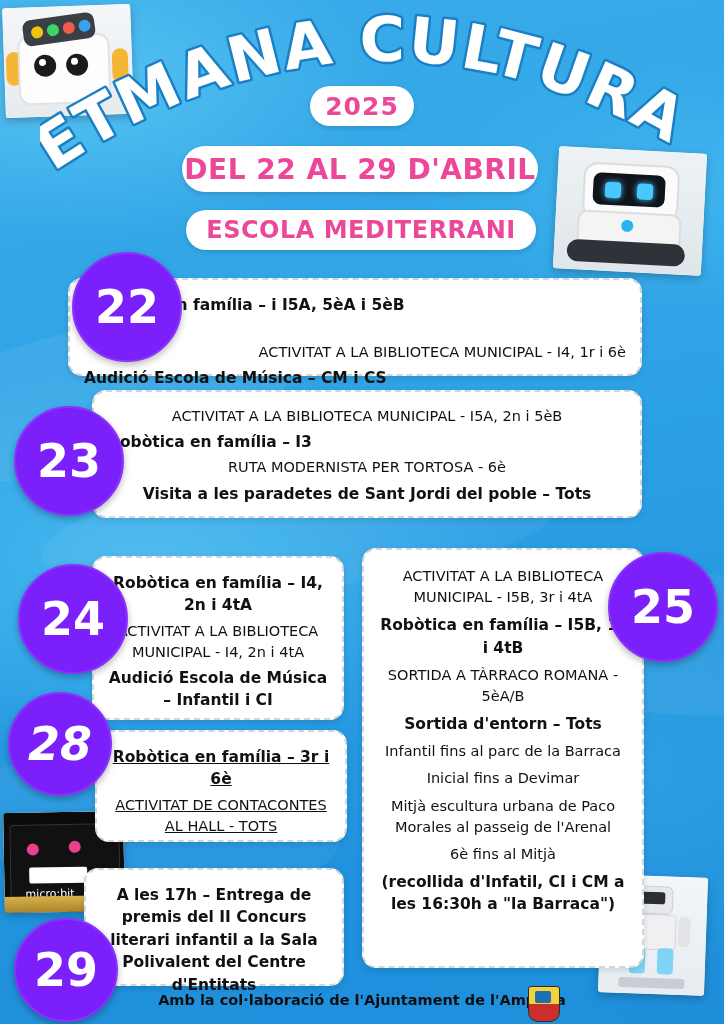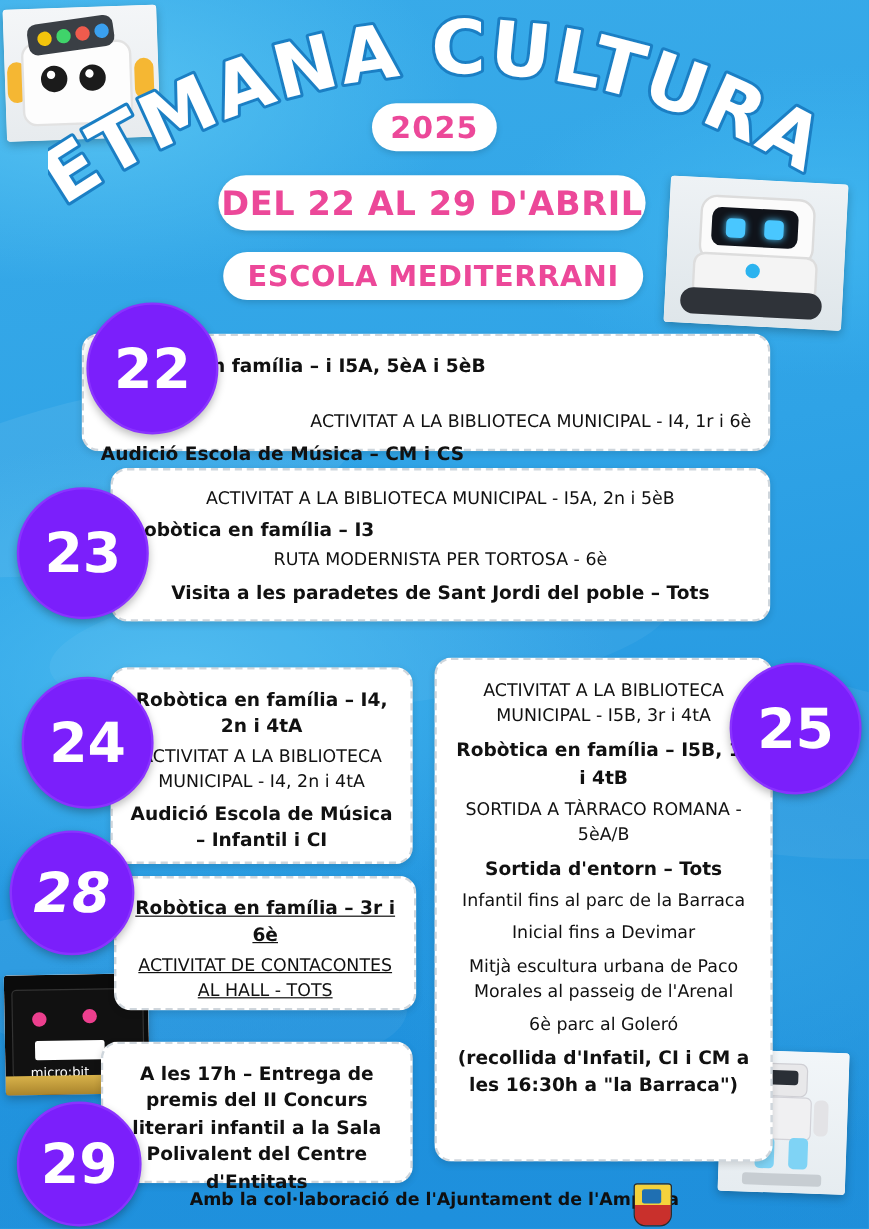--- a/index.html
+++ b/index.html
@@ -271,20 +271,20 @@
   </div>
 
   <div class="box box25">
     <div class="line c">ACTIVITAT A LA BIBLIOTECA MUNICIPAL - I5B, 3r i 4tA</div>
     <div class="line b c">Robòtica en família – I5B, 1r i 4tB</div>
     <div class="line c">SORTIDA A TÀRRACO ROMANA - 5èA/B</div>
     <div class="line b c">Sortida d'entorn – Tots</div>
     <div class="line c">Infantil fins al parc de la Barraca</div>
     <div class="line c">Inicial fins a Devimar</div>
     <div class="line c">Mitjà escultura urbana de Paco Morales al passeig de l'Arenal</div>
-    <div class="line c">6è parc al Goleró</div>
+    <div class="line c">6è fins al Mitjà</div>
     <div class="line b c">(recollida d'Infatil, CI i CM a les 16:30h a "la Barraca")</div>
   </div>
 
   <div class="footer">Amb la col·laboració de l'Ajuntament de l'Ampolla</div>
   <div class="crest"></div>
 
 </div>
 
 </body></html>

